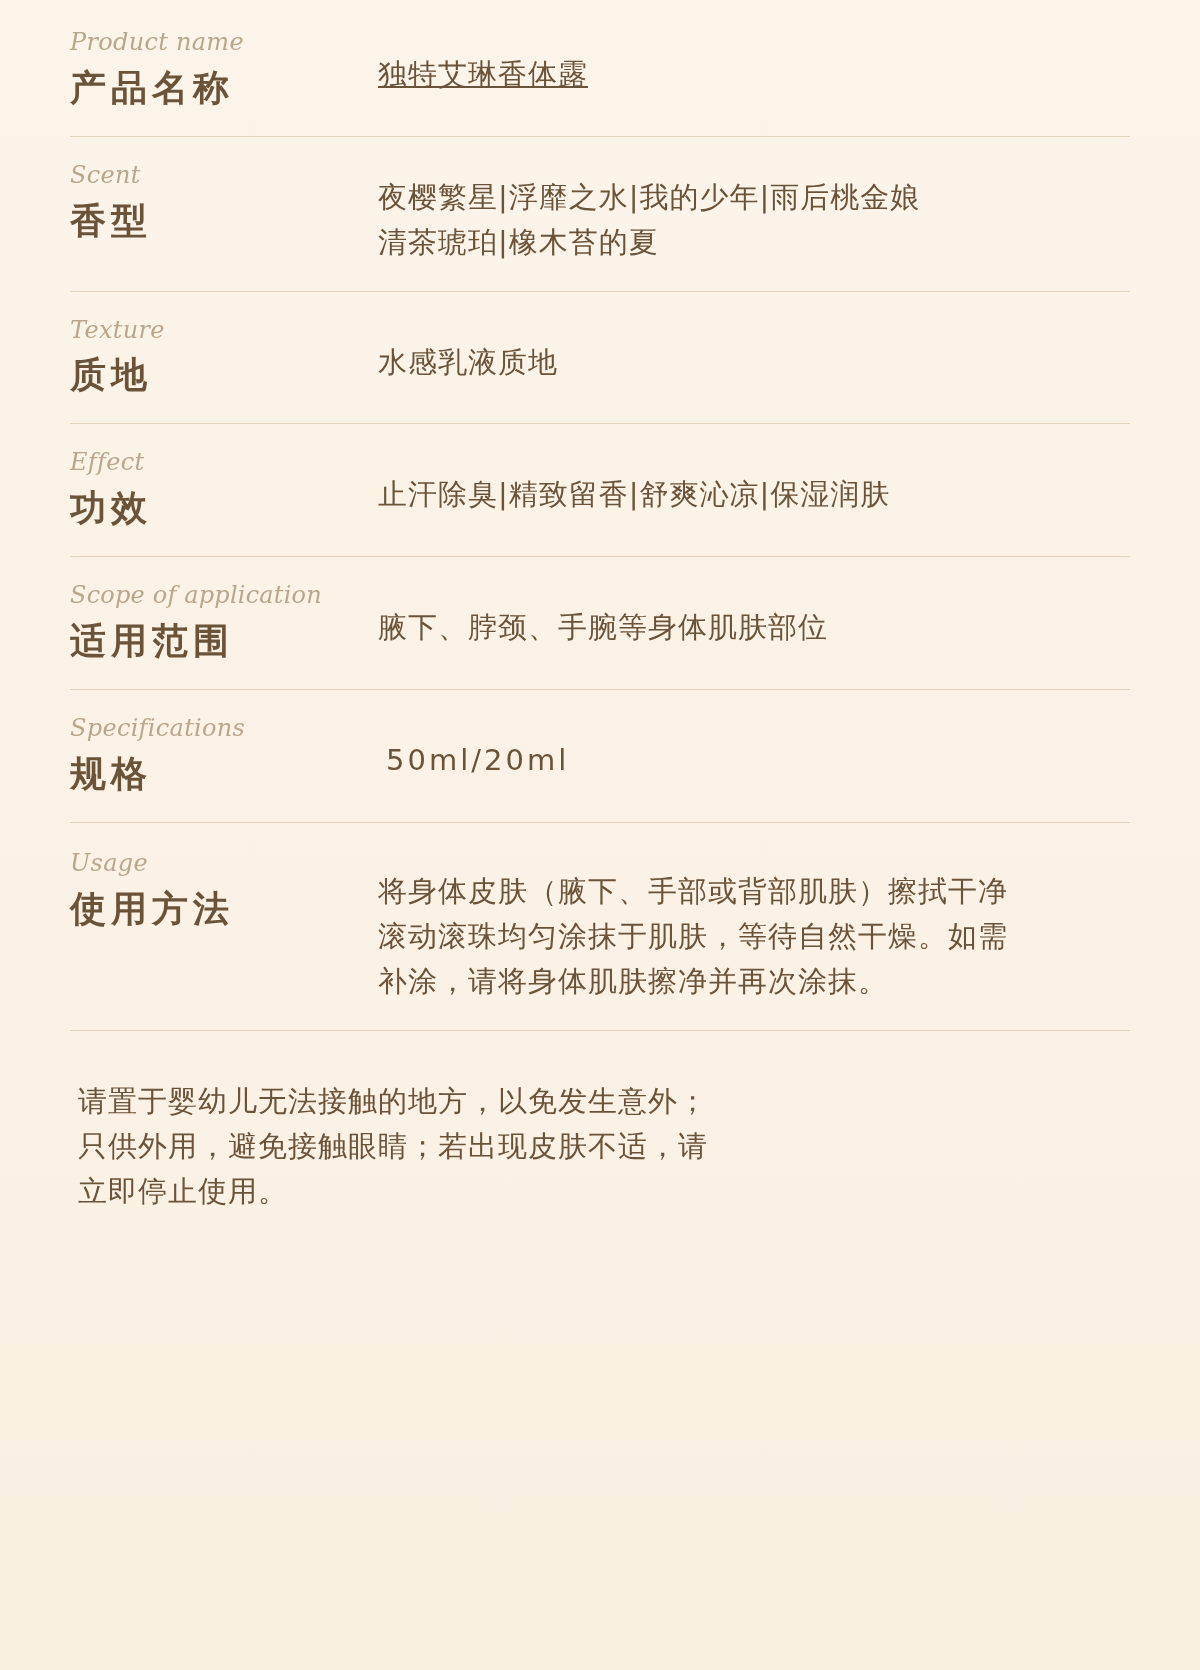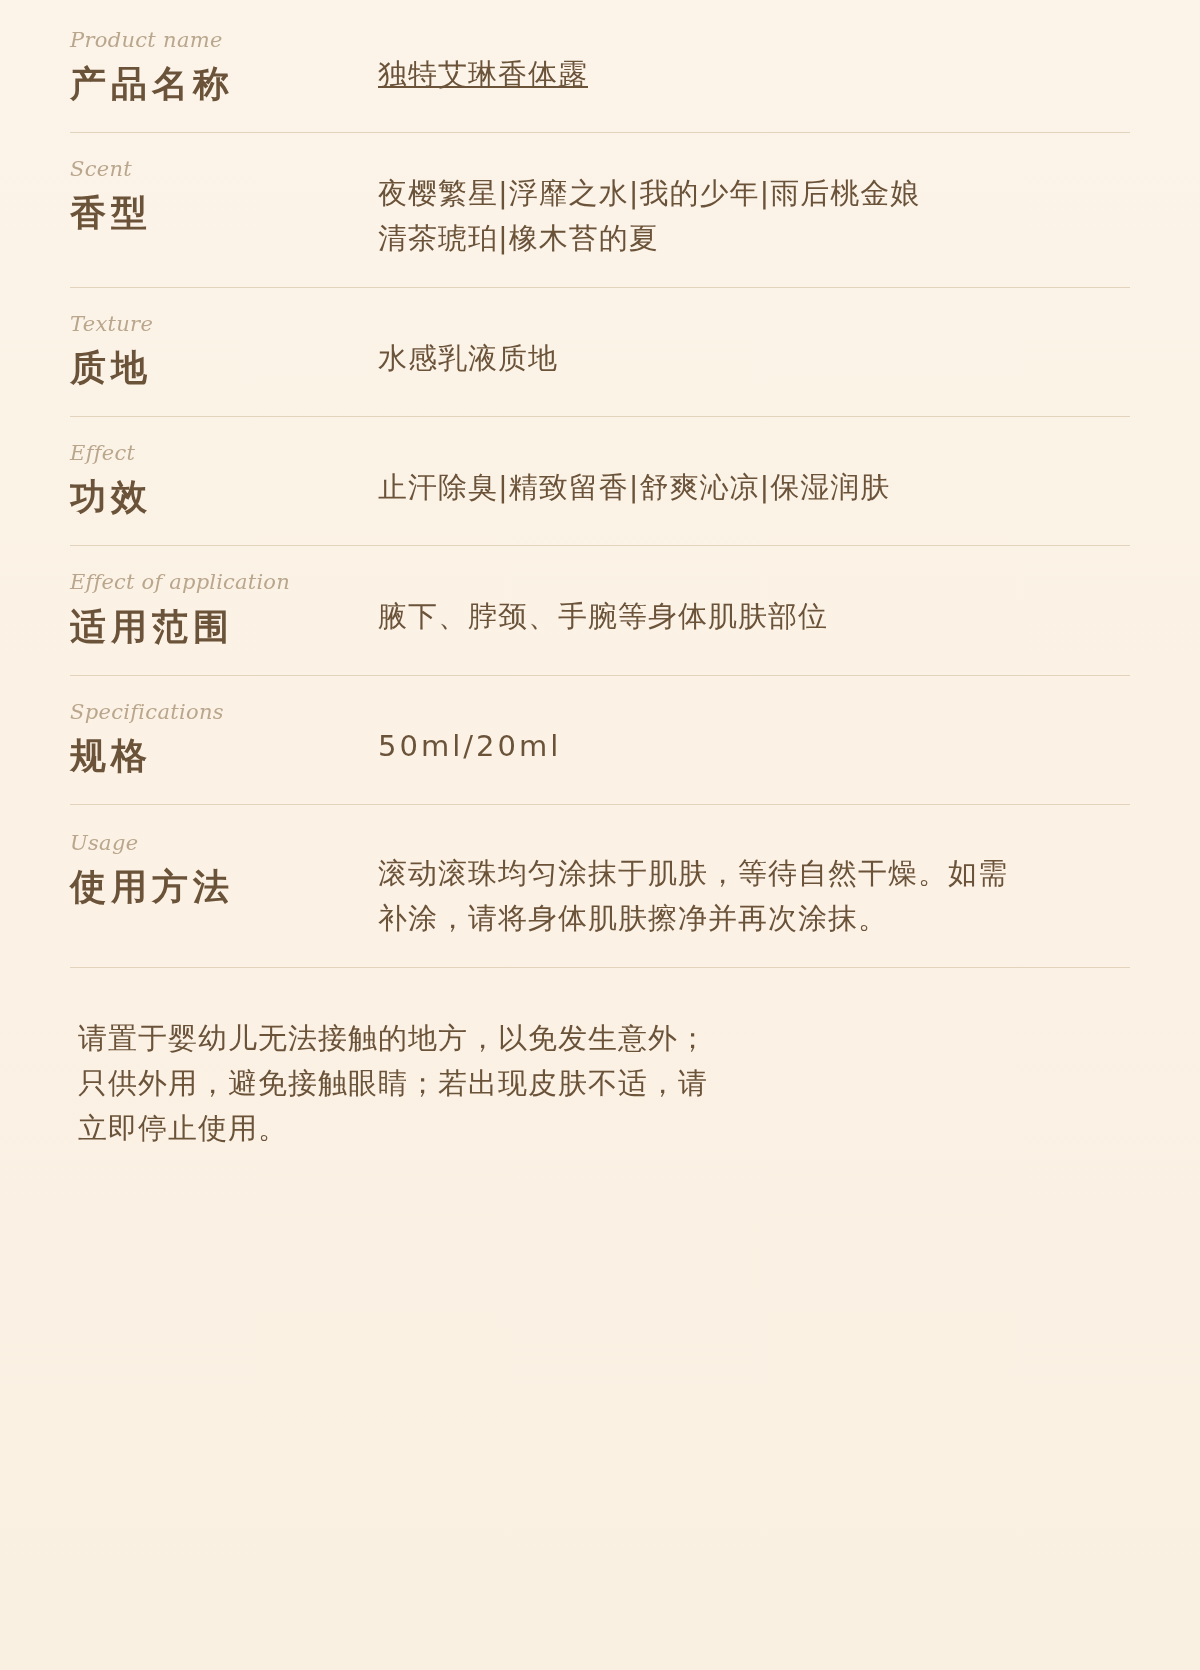--- a/index.html
+++ b/index.html
@@ -31,21 +31,21 @@
     border-bottom: none;
   }
   .label-col {
     width: 300px;
     flex: 0 0 300px;
     padding-top: 2px;
   }
   .label-en {
     font-family: "DejaVu Serif", "Liberation Serif", serif;
     font-style: italic;
-    font-size: 21px;
+    font-size: 24px;
     color: #b9a68c;
     letter-spacing: 0.3px;
     line-height: 1.2;
     margin-bottom: 8px;
   }
   .label-cn {
     font-family: "DejaVu Sans", "Liberation Sans", sans-serif;
     font-size: 36px;
     font-weight: 700;
     color: #6b533a;
@@ -64,21 +64,21 @@
   .value-col .line {
     display: block;
     white-space: pre;
   }
   
   .row-name .value-col { padding-top: 26px; text-decoration: underline; }
   .row-scent .value-col { padding-top: 16px; }
   .row-texture .value-col { padding-top: 26px; }
   .row-effect .value-col { padding-top: 26px; }
   .row-scope .value-col { padding-top: 26px; }
-  .row-spec .value-col { padding-top: 26px; letter-spacing: 3px; }
+  .row-spec .value-col { padding-top: 26px; letter-spacing: 3px; margin-left: 8px; }
   .row-usage .value-col { padding-top: 24px; }
   .row-attention .value-col { padding-top: 26px; }
 
   .row-name { padding-top: 16px; }
   .row-spec .value-col { font-family: "DejaVu Sans", "Liberation Sans", sans-serif; }
   .row-usage .label-col, .row-attention .label-col { padding-top: 4px; }
   .row-scope .label-en, .row-attention .label-en { letter-spacing: 0.2px; }
 </style>
 </head>
 <body>
@@ -121,21 +121,21 @@
       <div class="label-en">Effect</div>
       <div class="label-cn">功效</div>
     </div>
     <div class="value-col">
       <span class="line">止汗除臭|精致留香|舒爽沁凉|保湿润肤</span>
     </div>
   </div>
 
   <div class="spec-row row-scope">
     <div class="label-col">
-      <div class="label-en">Effect of application</div>
+      <div class="label-en">Scope of application</div>
       <div class="label-cn">适用范围</div>
     </div>
     <div class="value-col">
       <span class="line">腋下、脖颈、手腕等身体肌肤部位</span>
     </div>
   </div>
 
   <div class="spec-row row-spec">
     <div class="label-col">
       <div class="label-en">Specifications</div>
@@ -145,20 +145,21 @@
       <span class="line">50ml/20ml</span>
     </div>
   </div>
 
   <div class="spec-row row-usage">
     <div class="label-col">
       <div class="label-en">Usage</div>
       <div class="label-cn">使用方法</div>
     </div>
     <div class="value-col">
+      <span class="line">将身体皮肤（腋下、手部或背部肌肤）擦拭干净</span>
       <span class="line">滚动滚珠均匀涂抹于肌肤，等待自然干燥。如需</span>
       <span class="line">补涂，请将身体肌肤擦净并再次涂抹。</span>
     </div>
   </div>
 
   <div class="spec-row row-attention">
     <div class="value-col">
       <span class="line">请置于婴幼儿无法接触的地方，以免发生意外；</span>
       <span class="line">只供外用，避免接触眼睛；若出现皮肤不适，请</span>
       <span class="line">立即停止使用。</span>

